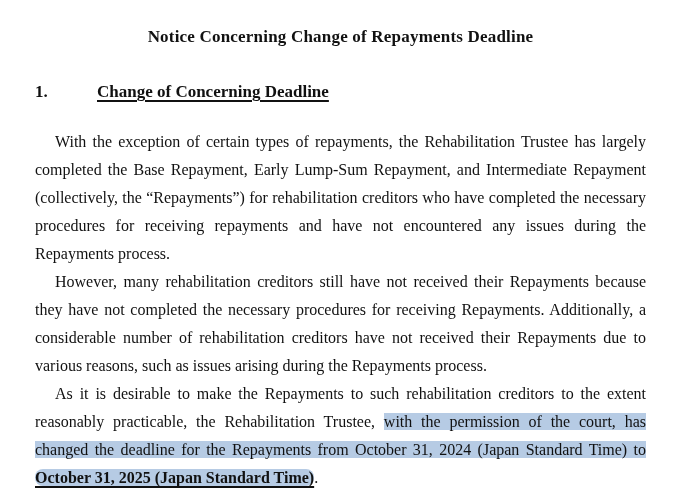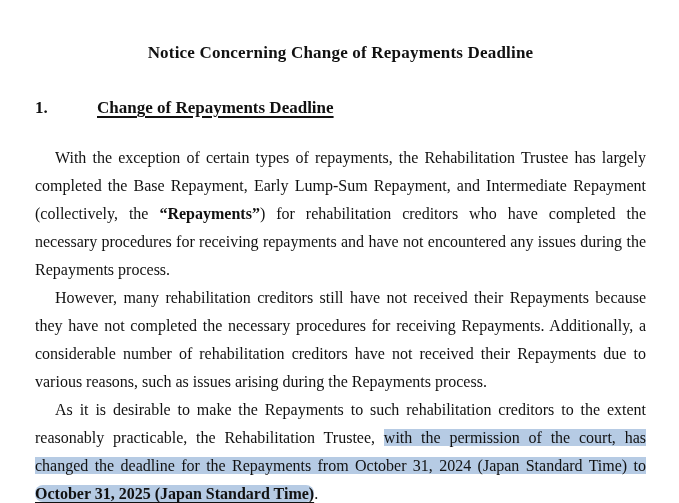--- a/index.html
+++ b/index.html
@@ -8,21 +8,21 @@
     background: #ffffff;
   }
   .page {
     position: relative;
     width: 679px;
     height: 503px;
     background: #ffffff;
     font-family: "Liberation Serif", serif;
     color: #111111;
     box-sizing: border-box;
-    padding: 40px 33px 0 35px;
+    padding: 24px 33px 0 35px;
     overflow: hidden;
   }
   .doc-title {
     margin: 0;
     font-size: 17px;
     font-weight: bold;
     text-align: center;
     line-height: 26px;
     letter-spacing: 0.2px;
   }
@@ -46,21 +46,21 @@
     margin-top: 24px;
   }
   p.para {
     margin: 0;
     font-size: 16px;
     line-height: 28px;
     text-align: justify;
     text-indent: 20px;
   }
   .seg-bold {
-    font-weight: bold;
+    font-weight: normal;
   }
   .seg-highlight {
     background-color: var(--hl, #b6cbe4);
   }
   .seg-highlight-bold-underline {
     background-color: var(--hl, #b6cbe4);
     font-weight: bold;
     text-decoration: underline;
     text-decoration-thickness: 2px;
     text-underline-offset: 3px;
@@ -69,21 +69,21 @@
 </style>
 </head>
 <body>
 
 <div class="page">
 
   <h1 class="doc-title">Notice Concerning Change of Repayments Deadline</h1>
 
   <div class="section-heading">
     <span class="section-number">1.</span>
-    <span class="section-title">Change of Repayments Deadline</span>
+    <span class="section-title">Change of Concerning Deadline</span>
   </div>
 
   <div class="body-text">
 
     <p class="para">
       <span>With the exception of certain types of repayments, the Rehabilitation Trustee has largely completed the Base Repayment, Early Lump-Sum Repayment, and Intermediate Repayment (collectively, the </span><span class="seg-bold">“Repayments”</span><span>) for rehabilitation creditors who have completed the necessary procedures for receiving repayments and have not encountered any issues during the Repayments process.</span>
     </p>
 
     <p class="para">
       <span>However, many rehabilitation creditors still have not received their Repayments because they have not completed the necessary procedures for receiving Repayments. Additionally, a considerable number of rehabilitation creditors have not received their Repayments due to various reasons, such as issues arising during the Repayments process.</span>

